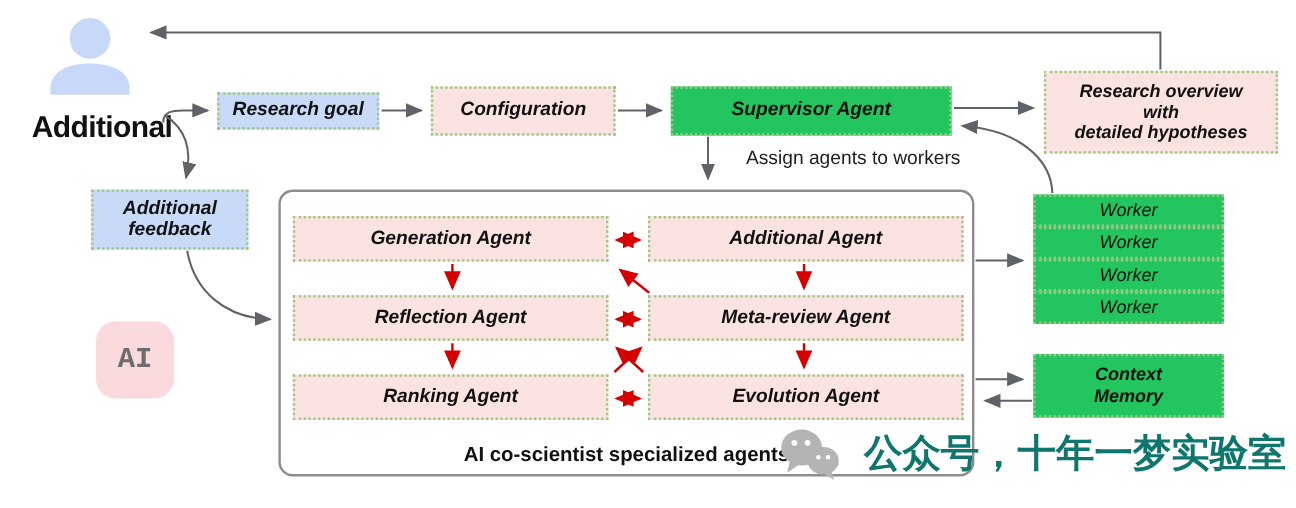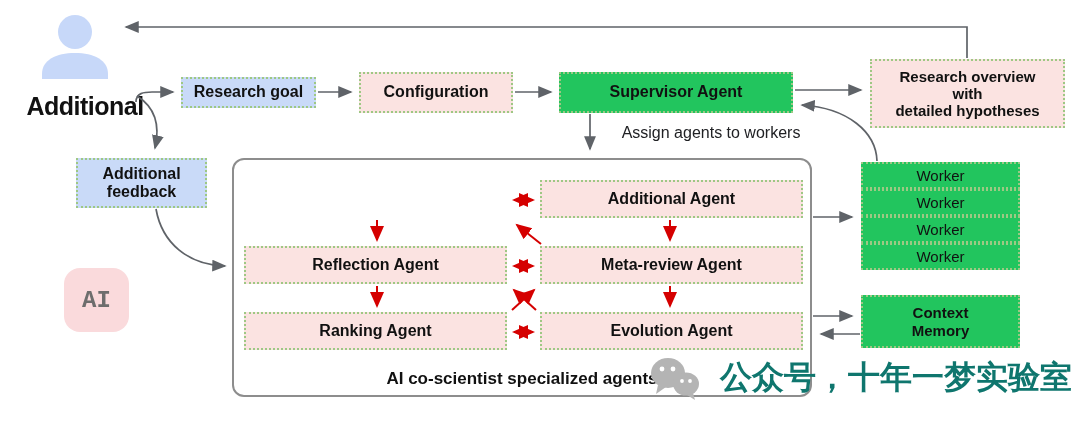--- a/index.html
+++ b/index.html
@@ -5,20 +5,21 @@
   html,body{margin:0;padding:0;background:#ffffff;}
   #canvas{
     position:relative;width:1080px;height:423px;background:#ffffff;overflow:hidden;
     font-family:"Liberation Sans", sans-serif;color:#111111;
   }
   .abs{position:absolute;box-sizing:border-box;}
   .node{
     display:flex;align-items:center;justify-content:center;text-align:center;
     border:2px dotted #9ec884;font-weight:bold;font-size:16px;line-height:1.15;
     white-space:pre-line;
+    font-style:italic;
   }
   .blue{background:#c9daf8;}
   .pink{background:#fbe3e1;}
   .gray{background:#22c55e;}
   .pos-research-goal{left:181px;top:77px;width:135px;height:31px;}
   .pos-additional-feedback{left:76px;top:158px;width:131px;height:50px;}
   .pos-configuration{left:359px;top:72px;width:154px;height:41px;}
   .pos-supervisor{left:559px;top:72px;width:234px;height:41px;}
   .pos-overview{left:870px;top:59px;width:195px;height:69px;font-size:15px;}
   .panel{
@@ -37,21 +38,21 @@
     font-weight:bold;font-size:17px;color:#111;
   }
   .worker{left:861px;width:159px;height:27px;font-weight:normal;font-size:15px;}
   .pos-worker0{top:162px;} .pos-worker1{top:189px;} .pos-worker2{top:216px;} .pos-worker3{top:243px;}
   .pos-context{left:861px;top:295px;width:159px;height:53px;font-size:15px;}
   .assign-label{
     left:601px;top:124px;width:220px;font-size:16px;font-weight:normal;color:#202124;text-align:center;
   }
   .scientist-label{left:18px;top:92px;width:134px;text-align:center;font-weight:bold;font-size:25px;letter-spacing:-0.5px;}
   .ai-badge{
-    left:64px;top:268px;width:65px;height:64px;background:#fadadc;border-radius:16px;
+    left:80px;top:268px;width:65px;height:64px;background:#fadadc;border-radius:16px;
     display:flex;align-items:center;justify-content:center;
     font-family:"Liberation Mono", monospace;font-weight:bold;font-size:24px;color:#6d6d6d;
   }
   .ai-label{left:20px;top:341px;width:185px;text-align:center;font-weight:bold;font-size:23px;letter-spacing:-0.5px;}
   .watermark{
     left:700px;top:356px;width:372px;font-size:32px;color:#0f766e;font-weight:bold;
     white-space:nowrap;
     text-align:right;
   }
   svg.overlay{position:absolute;left:0;top:0;pointer-events:none;}
@@ -71,20 +72,21 @@
   <div class="abs node blue pos-additional-feedback">Additional
 feedback</div>
   <div class="abs node pink pos-configuration">Configuration</div>
   <div class="abs node gray pos-supervisor">Supervisor Agent</div>
   <div class="abs node pink pos-overview">Research overview
 with
 detailed hypotheses</div>
   <div class="abs assign-label">Assign agents to workers</div>
 
   <div class="abs panel"></div>
+  <div class="abs node pink agent pos-generation">Generation Agent</div>
   <div class="abs node pink agent pos-proximity">Additional Agent</div>
   <div class="abs node pink agent pos-reflection">Reflection Agent</div>
   <div class="abs node pink agent pos-metareview">Meta-review Agent</div>
   <div class="abs node pink agent pos-ranking">Ranking Agent</div>
   <div class="abs node pink agent pos-evolution">Evolution Agent</div>
   <div class="abs panel-title">AI co-scientist specialized agents</div>
 
   <div class="abs node gray worker pos-worker0">Worker</div>
   <div class="abs node gray worker pos-worker1">Worker</div>
   <div class="abs node gray worker pos-worker2">Worker</div>

